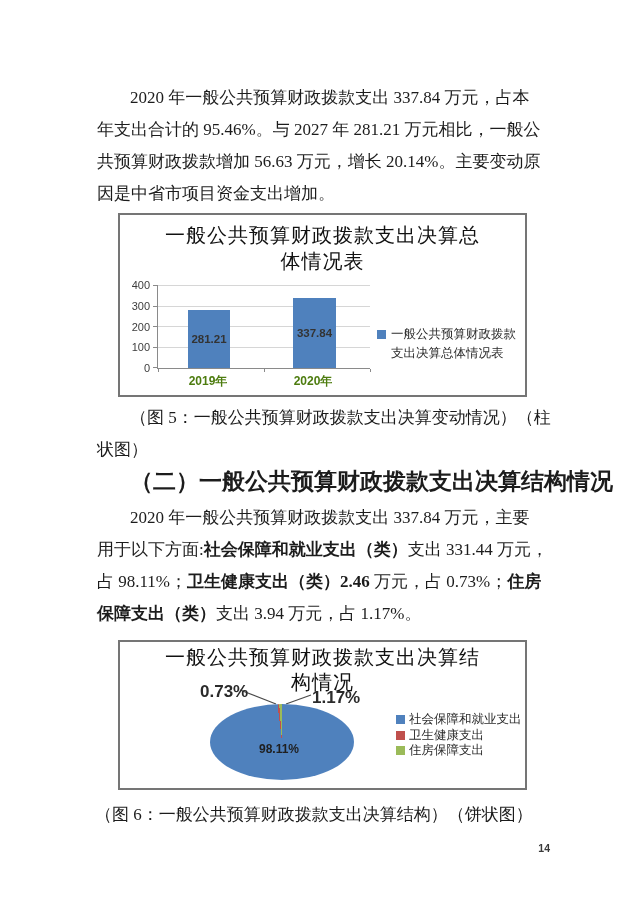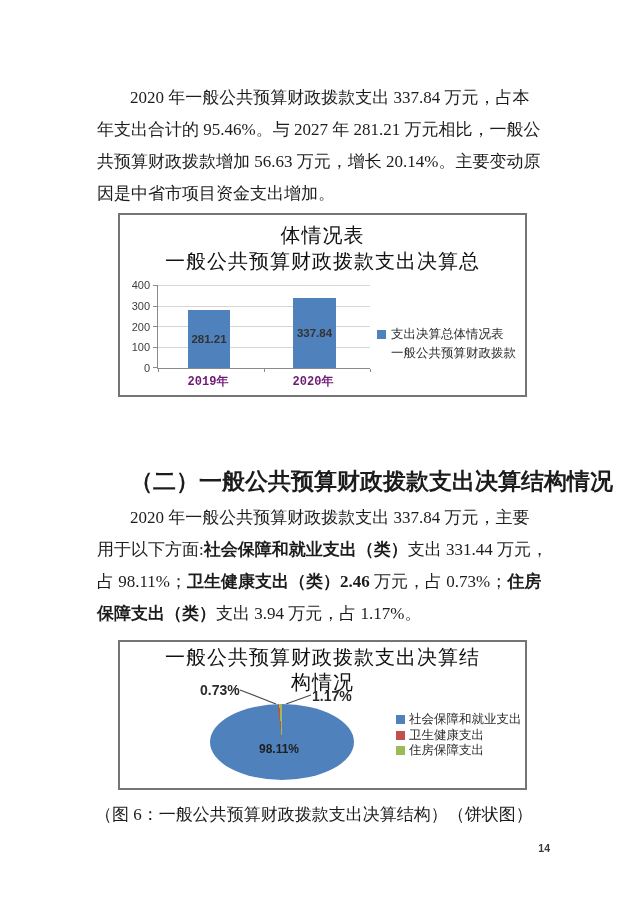--- a/index.html
+++ b/index.html
@@ -52,40 +52,40 @@
     position: absolute; bottom: 0; display: flex; align-items: center; justify-content: center;
   }
   .bar1 { left: 30px; width: 42px; }
   .bar2 { left: 135px; width: 43px; margin-top: 28px; }
   .barlabel {
     font-family: "Liberation Sans", "DejaVu Sans", sans-serif;
     font-size: 11.5px; font-weight: 600; color: #333333;
   }
   .catlabels span {
     position: absolute; width: 70px; text-align: center;
-    font-family: Liberation Mono, monospace;
-    font-size: 12px; font-weight: 600; color: #701a75;
+    font-family: Liberation Sans, sans-serif;
+    font-size: 12px; font-weight: 600; color: #4d7c0f;
   }
   .legend1 { position: absolute; left: 257px; top: 110px; }
   .legend1 .sw { position: absolute; left: 0; top: 5px; width: 9px; height: 9px; }
   .legend1 .ltext { position: absolute; left: 14px; top: 0; width: 130px;
     font-size: 12.5px; line-height: 19px; color: #2b2b2b; white-space: nowrap; }
   
   .pie {
     position: absolute; left: 90px; top: 62px; width: 144px; height: 76px;
     border-radius: 50%;
   }
   .pie-main-label {
     position: absolute; left: 129px; top: 100px; width: 60px; text-align: center;
     font-family: "Liberation Sans", "DejaVu Sans", sans-serif;
     font-size: 12px; font-weight: 700; color: #1f1f1f;
   }
   .pie-small-label {
     position: absolute; font-family: "Liberation Sans", "DejaVu Sans", sans-serif;
-    font-size: 14px; font-weight: 700; color: #2b2b2b; white-space: nowrap;
+    font-size: 17px; font-weight: 700; color: #2b2b2b; white-space: nowrap;
   }
   .lbl-a { left: 80px; top: 40px; }
   .lbl-b { left: 192px; top: 46px; }
   .leaders { position: absolute; left: 0; top: 0; width: 405px; height: 146px; }
   .legend2 { position: absolute; left: 276px; top: 70px; }
   .legend2 .litem { position: relative; height: 15.5px; margin-bottom: 0; white-space: nowrap; }
   .legend2 .sw { position: absolute; left: 0; top: 3px; width: 9px; height: 9px; }
   .legend2 .ltxt { position: absolute; left: 13px; top: 0; font-size: 12.5px; line-height: 15.5px; color: #2b2b2b; }
   .pageno {
     position: absolute; left: 520px; top: 842px; width: 30px; text-align: right;
@@ -100,22 +100,22 @@
 
   <div class="para" style="top:82px;">
     <div class="line indent">2020 年一般公共预算财政拨款支出 337.84 万元，占本</div>
     <div class="line">年支出合计的 95.46%。与 2027 年 281.21 万元相比，一般公</div>
     <div class="line">共预算财政拨款增加 56.63 万元，增长 20.14%。主要变动原</div>
     <div class="line">因是中省市项目资金支出增加。</div>
   </div>
 
   <div class="chartbox fig5">
     <div class="ctitle">
+      <div>一般公共预算财政拨款支出决算总</div>
       <div>体情况表</div>
-      <div>一般公共预算财政拨款支出决算总</div>
     </div>
     <div class="yticklabels">
       <span style="top:64px;">400</span>
       <span style="top:85px;">300</span>
       <span style="top:106px;">200</span>
       <span style="top:126px;">100</span>
       <span style="top:147px;">0</span>
     </div>
     <div class="plot">
       <div class="gridline" style="top:0;"></div>
@@ -138,26 +138,30 @@
       <div class="xtick" style="left:106px;"></div>
       <div class="xtick" style="left:212px;"></div>
     </div>
     <div class="catlabels">
       <span style="left:53px; top:158px;">2019年</span>
       <span style="left:158px; top:158px;">2020年</span>
     </div>
     <div class="legend1">
       <span class="sw" style="background-color: rgb(79, 129, 189);"></span>
       <div class="ltext">
+        <div>一般公共预算财政拨款</div>
         <div>支出决算总体情况表</div>
-        <div>一般公共预算财政拨款</div>
-      </div>
-    </div>
-  </div>
-
+      </div>
+    </div>
+  </div>
+
+  <div class="para" style="top:402px;">
+    <div class="line indent">（图 5：一般公共预算财政拨款支出决算变动情况）（柱</div>
+    <div class="line">状图）</div>
+  </div>
 
   <div class="heading">（二）一般公共预算财政拨款支出决算结构情况</div>
 
   <div class="para" style="top:502px;">
     <div class="line indent">
       <span>2020 年一般公共预算财政拨款支出 337.84 万元，主要</span>
     </div>
     <div class="line">
       <span>用于以下方面:</span><b>社会保障和就业支出（类）</b><span>支出 331.44 万元，</span>
     </div>

